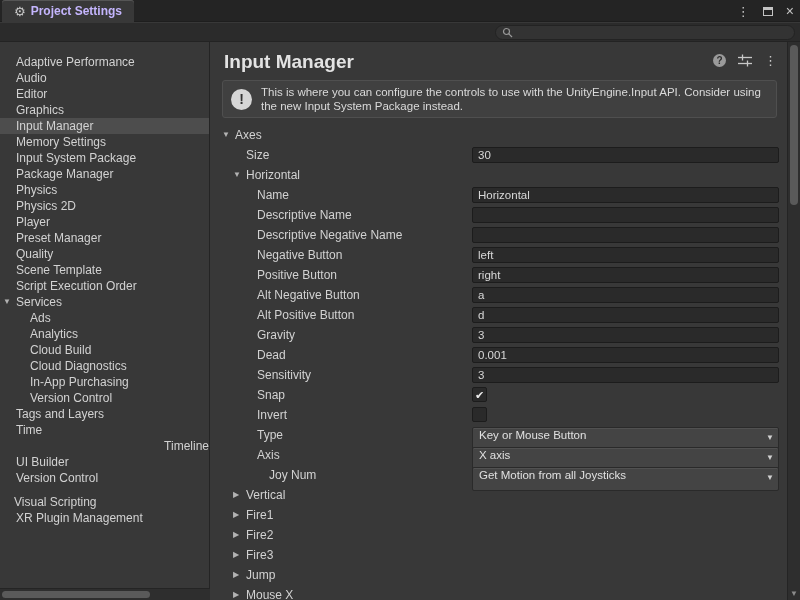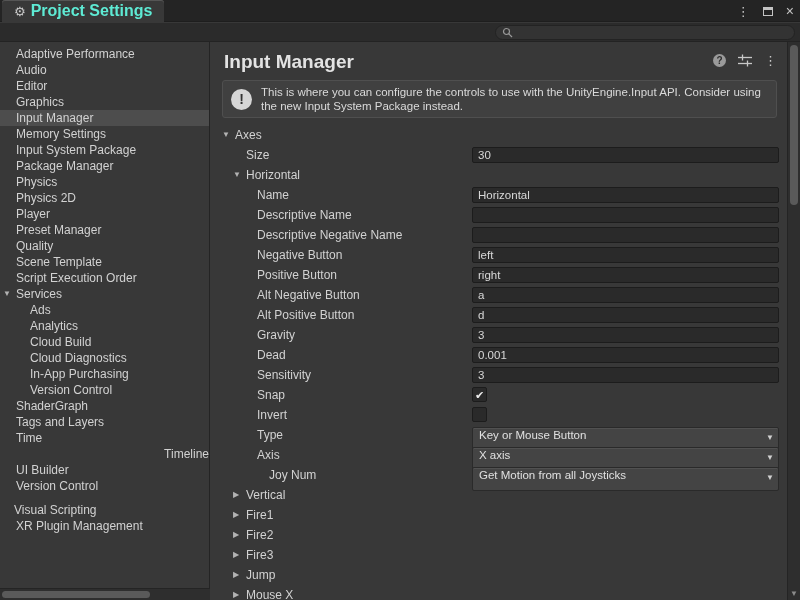--- a/index.html
+++ b/index.html
@@ -5,36 +5,36 @@
   *{margin:0;padding:0;box-sizing:border-box;}
   html,body{width:800px;height:600px;overflow:hidden;background:#1f1f1f;}
   body{font-family:"Liberation Sans","DejaVu Sans",sans-serif;font-size:12px;color:#d2d2d2;}
   .window{position:relative;width:800px;height:600px;background:#383838;outline:1px solid #1a1a1a;}
 
   
   .tabbar{position:absolute;left:0;top:0;width:800px;height:22px;background:#242424;border-bottom:1px solid #1e1e1e;}
   .tab{position:absolute;left:2px;top:0;height:22px;display:flex;align-items:center;gap:5px;padding:0 12px;
        background:#383838;border-radius:3px 3px 0 0;box-shadow:inset 0 1px 0 #555;}
   .tab .gear{font-size:13px;color:#c8c8c8;line-height:1;}
-  .tab .tab-title{font-weight:700;font-size:16px;color:#5eead4;white-space:nowrap;}
+  .tab .tab-title{font-weight:700;font-size:12px;color:#c4b5fd;white-space:nowrap;}
   .winbtns{position:absolute;right:6px;top:0;height:22px;display:flex;align-items:center;gap:13px;}
   .winbtns .kebab{font-size:13px;color:#c4c4c4;line-height:1;}
   .maxbox{display:inline-block;width:10px;height:9px;border:1px solid #c4c4c4;border-top:3px solid #c4c4c4;}
   .winbtns .closex{font-size:14px;color:#c4c4c4;line-height:1;}
 
   
   .toolbar{position:absolute;left:0;top:23px;width:800px;height:19px;background:#2b2b2b;border-bottom:1px solid #232323;}
   .search{position:absolute;right:5px;top:2px;width:300px;height:15px;background:#333;border:1px solid #232323;
           border-radius:8px;display:flex;align-items:center;padding:0 6px;gap:4px;}
   .search input{flex:1;background:transparent;border:none;outline:none;color:#d2d2d2;font-size:11px;
           font-family:"Liberation Sans","DejaVu Sans",sans-serif;}
 
   
   .sidebar{position:absolute;left:0;top:42px;width:210px;height:558px;background:#383838;border-right:1px solid #242424;}
-  .settings-list{position:absolute;left:0;top:4px;right:0;}
+  .settings-list{position:absolute;left:0;top:12px;right:0;}
   .side-item{position:relative;height:16px;line-height:16px;font-size:12px;color:#d2d2d2;white-space:nowrap;cursor:default;}
   .side-item.selected{background:#4d4d4d;}
   .side-item .fold{position:absolute;left:3px;top:0;font-size:8px;color:#b2b2b2;line-height:16px;}
   .hscroll{position:absolute;left:0;bottom:0;width:210px;height:12px;background:#2e2e2e;border-top:1px solid #242424;}
   .hscroll .thumb{position:absolute;left:2px;top:2px;width:148px;height:7px;background:#5a5a5a;border-radius:4px;}
 
   .main{position:absolute;left:211px;top:42px;width:576px;height:558px;background:#383838;overflow:hidden;}
   .mainheader{position:relative;height:36px;padding:9px 8px 0 13px;}
   .page-title{font-size:19px;font-weight:700;color:#e3e3e3;line-height:22px;}
   .hicons{position:absolute;right:10px;top:12px;display:flex;align-items:center;gap:12px;}
@@ -109,21 +109,20 @@
         <div class="side-item" style="padding-left: 16px;"><span class="side-label">Quality</span></div>
         <div class="side-item" style="padding-left: 16px;"><span class="side-label">Scene Template</span></div>
         <div class="side-item" style="padding-left: 16px;"><span class="side-label">Script Execution Order</span></div>
         <div class="side-item" style="padding-left: 16px;"><span class="fold">▼</span><span class="side-label">Services</span></div>
         <div class="side-item" style="padding-left: 30px;"><span class="side-label">Ads</span></div>
         <div class="side-item" style="padding-left: 30px;"><span class="side-label">Analytics</span></div>
         <div class="side-item" style="padding-left: 30px;"><span class="side-label">Cloud Build</span></div>
         <div class="side-item" style="padding-left: 30px;"><span class="side-label">Cloud Diagnostics</span></div>
         <div class="side-item" style="padding-left: 30px;"><span class="side-label">In-App Purchasing</span></div>
         <div class="side-item" style="padding-left: 30px;"><span class="side-label">Version Control</span></div>
-        <div class="side-item" style="padding-left: 16px;"><span class="side-label">ShaderGraph</span></div>
         <div class="side-item" style="padding-left: 16px;"><span class="side-label">Tags and Layers</span></div>
         <div class="side-item" style="padding-left: 16px;"><span class="side-label">Time</span></div>
         <div class="side-item" style="padding-left: 16px; text-align: right;"><span class="side-label">Timeline</span></div>
         <div class="side-item" style="padding-left: 16px;"><span class="side-label">UI Builder</span></div>
         <div class="side-item" style="padding-left: 16px;"><span class="side-label">Version Control</span></div>
         <div class="side-item" style="padding-left: 14px; margin-top: 8px;"><span class="side-label">Visual Scripting</span></div>
         <div class="side-item" style="padding-left: 16px;"><span class="side-label">XR Plugin Management</span></div>
       </div>
     <div class="hscroll">
       <div class="thumb"></div>

